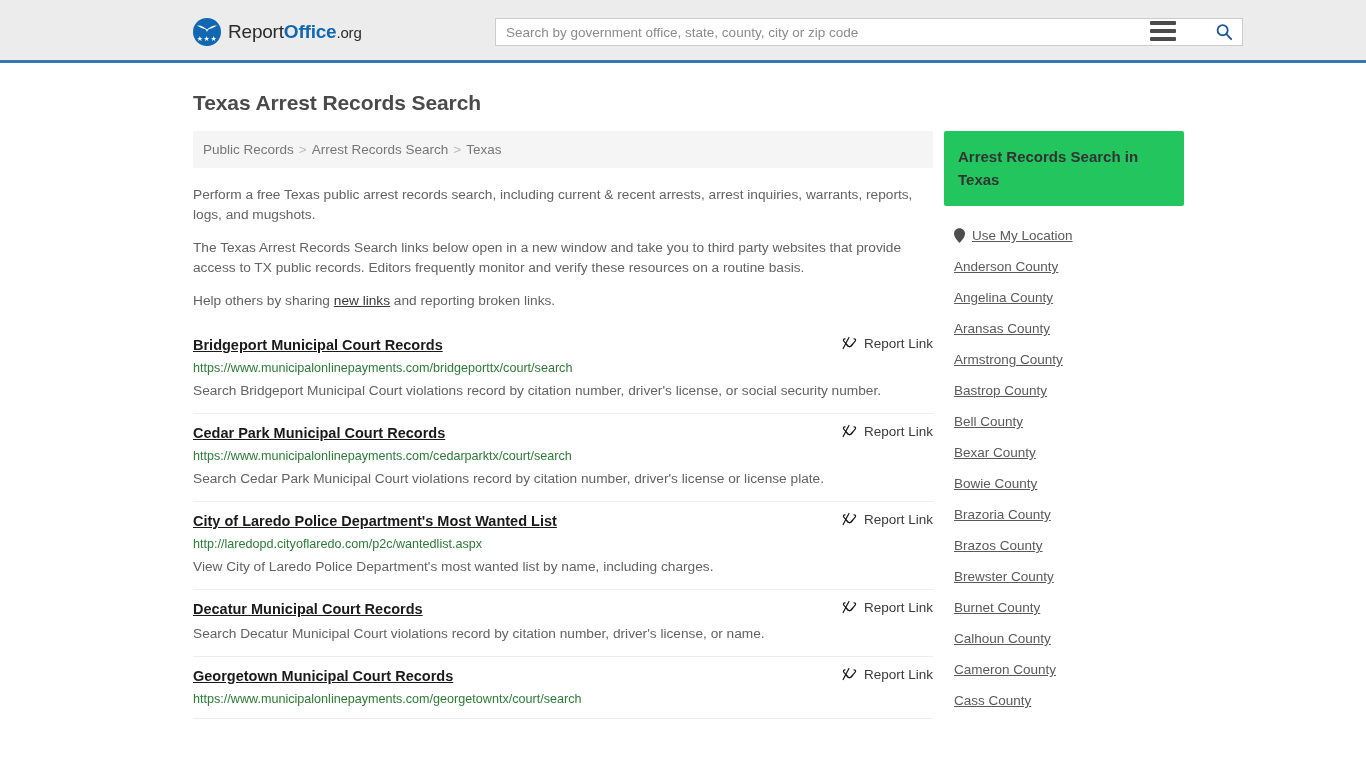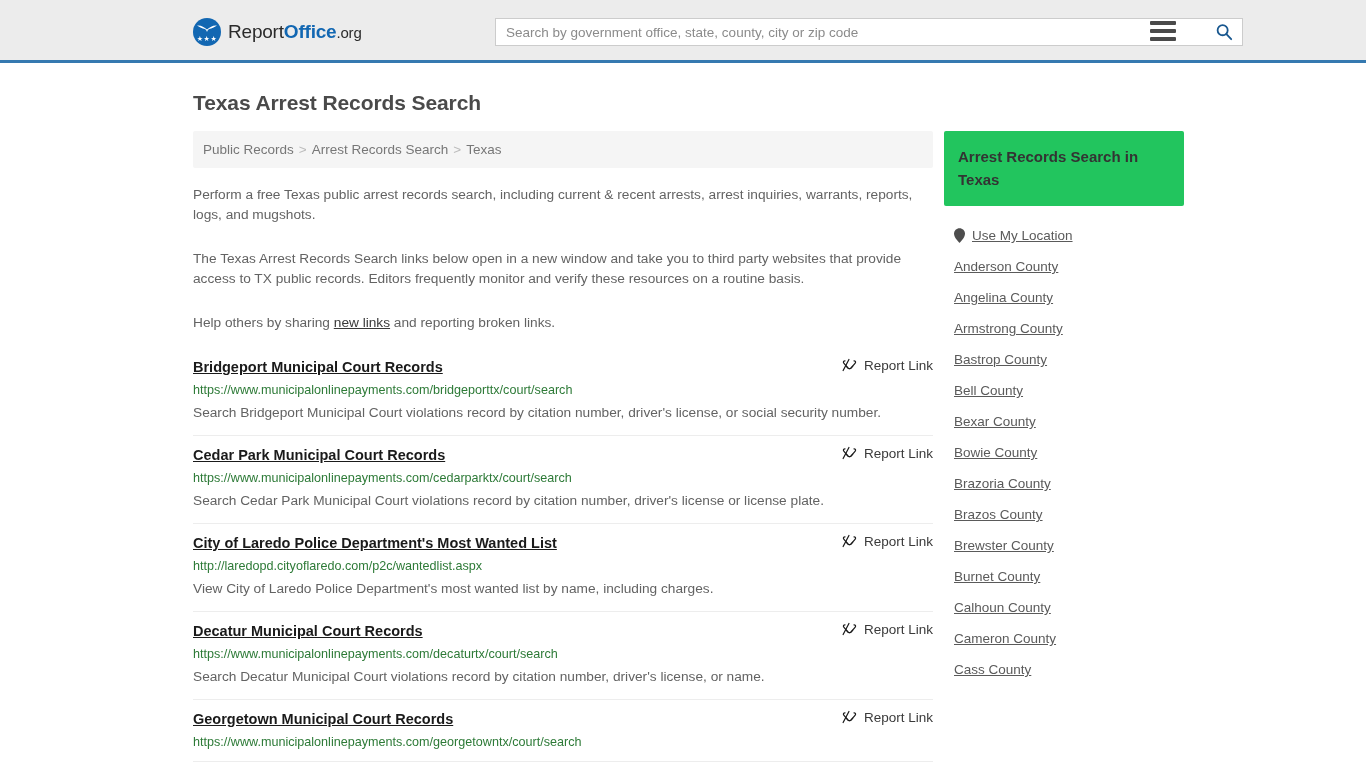--- a/index.html
+++ b/index.html
@@ -157,21 +157,21 @@
     text-decoration: none;
   }
   .breadcrumb .sep { color: #bbb; }
   .breadcrumb .current { color: #777; }
 
   
   .intro p {
     font-size: 13.7px;
     line-height: 20px;
     color: #636363;
-    margin-top: 24px;
+    margin-top: 13px;
   }
   .intro p:first-child { margin-top: 17px; }
   .intro a {
     color: #3a3a3a;
     text-decoration: underline;
     font-weight: normal;
   }
 
   
   .results { margin-top: 20px; }
@@ -362,21 +362,20 @@
               <a class="result-title" href="#">Decatur Municipal Court Records</a>
               <div class="report-link">
                 <svg width="15" height="15" viewBox="0 0 16 16">
                   <path d="M3.2 3.0 C1.7 3.0 1.0 4.3 1.9 5.4 L6.2 10.6 C7.1 11.7 8.9 11.7 9.8 10.6 L11.4 8.7" fill="none" stroke="#1a1a1a" stroke-width="1.3" stroke-linecap="round"></path>
                   <path d="M12.8 3.0 C14.3 3.0 15.0 4.3 14.1 5.4 L9.8 10.6 C8.9 11.7 7.1 11.7 6.2 10.6 L4.6 8.7" fill="none" stroke="#1a1a1a" stroke-width="1.3" stroke-linecap="round"></path>
                   <line x1="1.2" y1="13.4" x2="7.4" y2="1.6" stroke="#1a1a1a" stroke-width="1.3" stroke-linecap="round"></line>
                 </svg>
                 <span class="label">Report Link</span>
               </div>
             </div>
-            <a class="result-url" href="#">https://www.municipalonlinepayments.com/decaturtx/court/search</a>
             <p class="result-desc">Search Decatur Municipal Court violations record by citation number, driver's license, or name.</p>
           </div>
           <div class="result">
             <div class="result-head">
               <a class="result-title" href="#">Georgetown Municipal Court Records</a>
               <div class="report-link">
                 <svg width="15" height="15" viewBox="0 0 16 16">
                   <path d="M3.2 3.0 C1.7 3.0 1.0 4.3 1.9 5.4 L6.2 10.6 C7.1 11.7 8.9 11.7 9.8 10.6 L11.4 8.7" fill="none" stroke="#1a1a1a" stroke-width="1.3" stroke-linecap="round"></path>
                   <path d="M12.8 3.0 C14.3 3.0 15.0 4.3 14.1 5.4 L9.8 10.6 C8.9 11.7 7.1 11.7 6.2 10.6 L4.6 8.7" fill="none" stroke="#1a1a1a" stroke-width="1.3" stroke-linecap="round"></path>
                   <line x1="1.2" y1="13.4" x2="7.4" y2="1.6" stroke="#1a1a1a" stroke-width="1.3" stroke-linecap="round"></line>
@@ -402,20 +401,23 @@
           </svg>
           <a href="#">Use My Location</a>
         </div>
       <div class="side-item">
             <a href="#">Anderson County</a>
           </div>
           <div class="side-item">
             <a href="#">Angelina County</a>
           </div>
           <div class="side-item">
+            <a href="#">Aransas County</a>
+          </div>
+          <div class="side-item">
             <a href="#">Armstrong County</a>
           </div>
           <div class="side-item">
             <a href="#">Bastrop County</a>
           </div>
           <div class="side-item">
             <a href="#">Bell County</a>
           </div>
           <div class="side-item">
             <a href="#">Bexar County</a>

